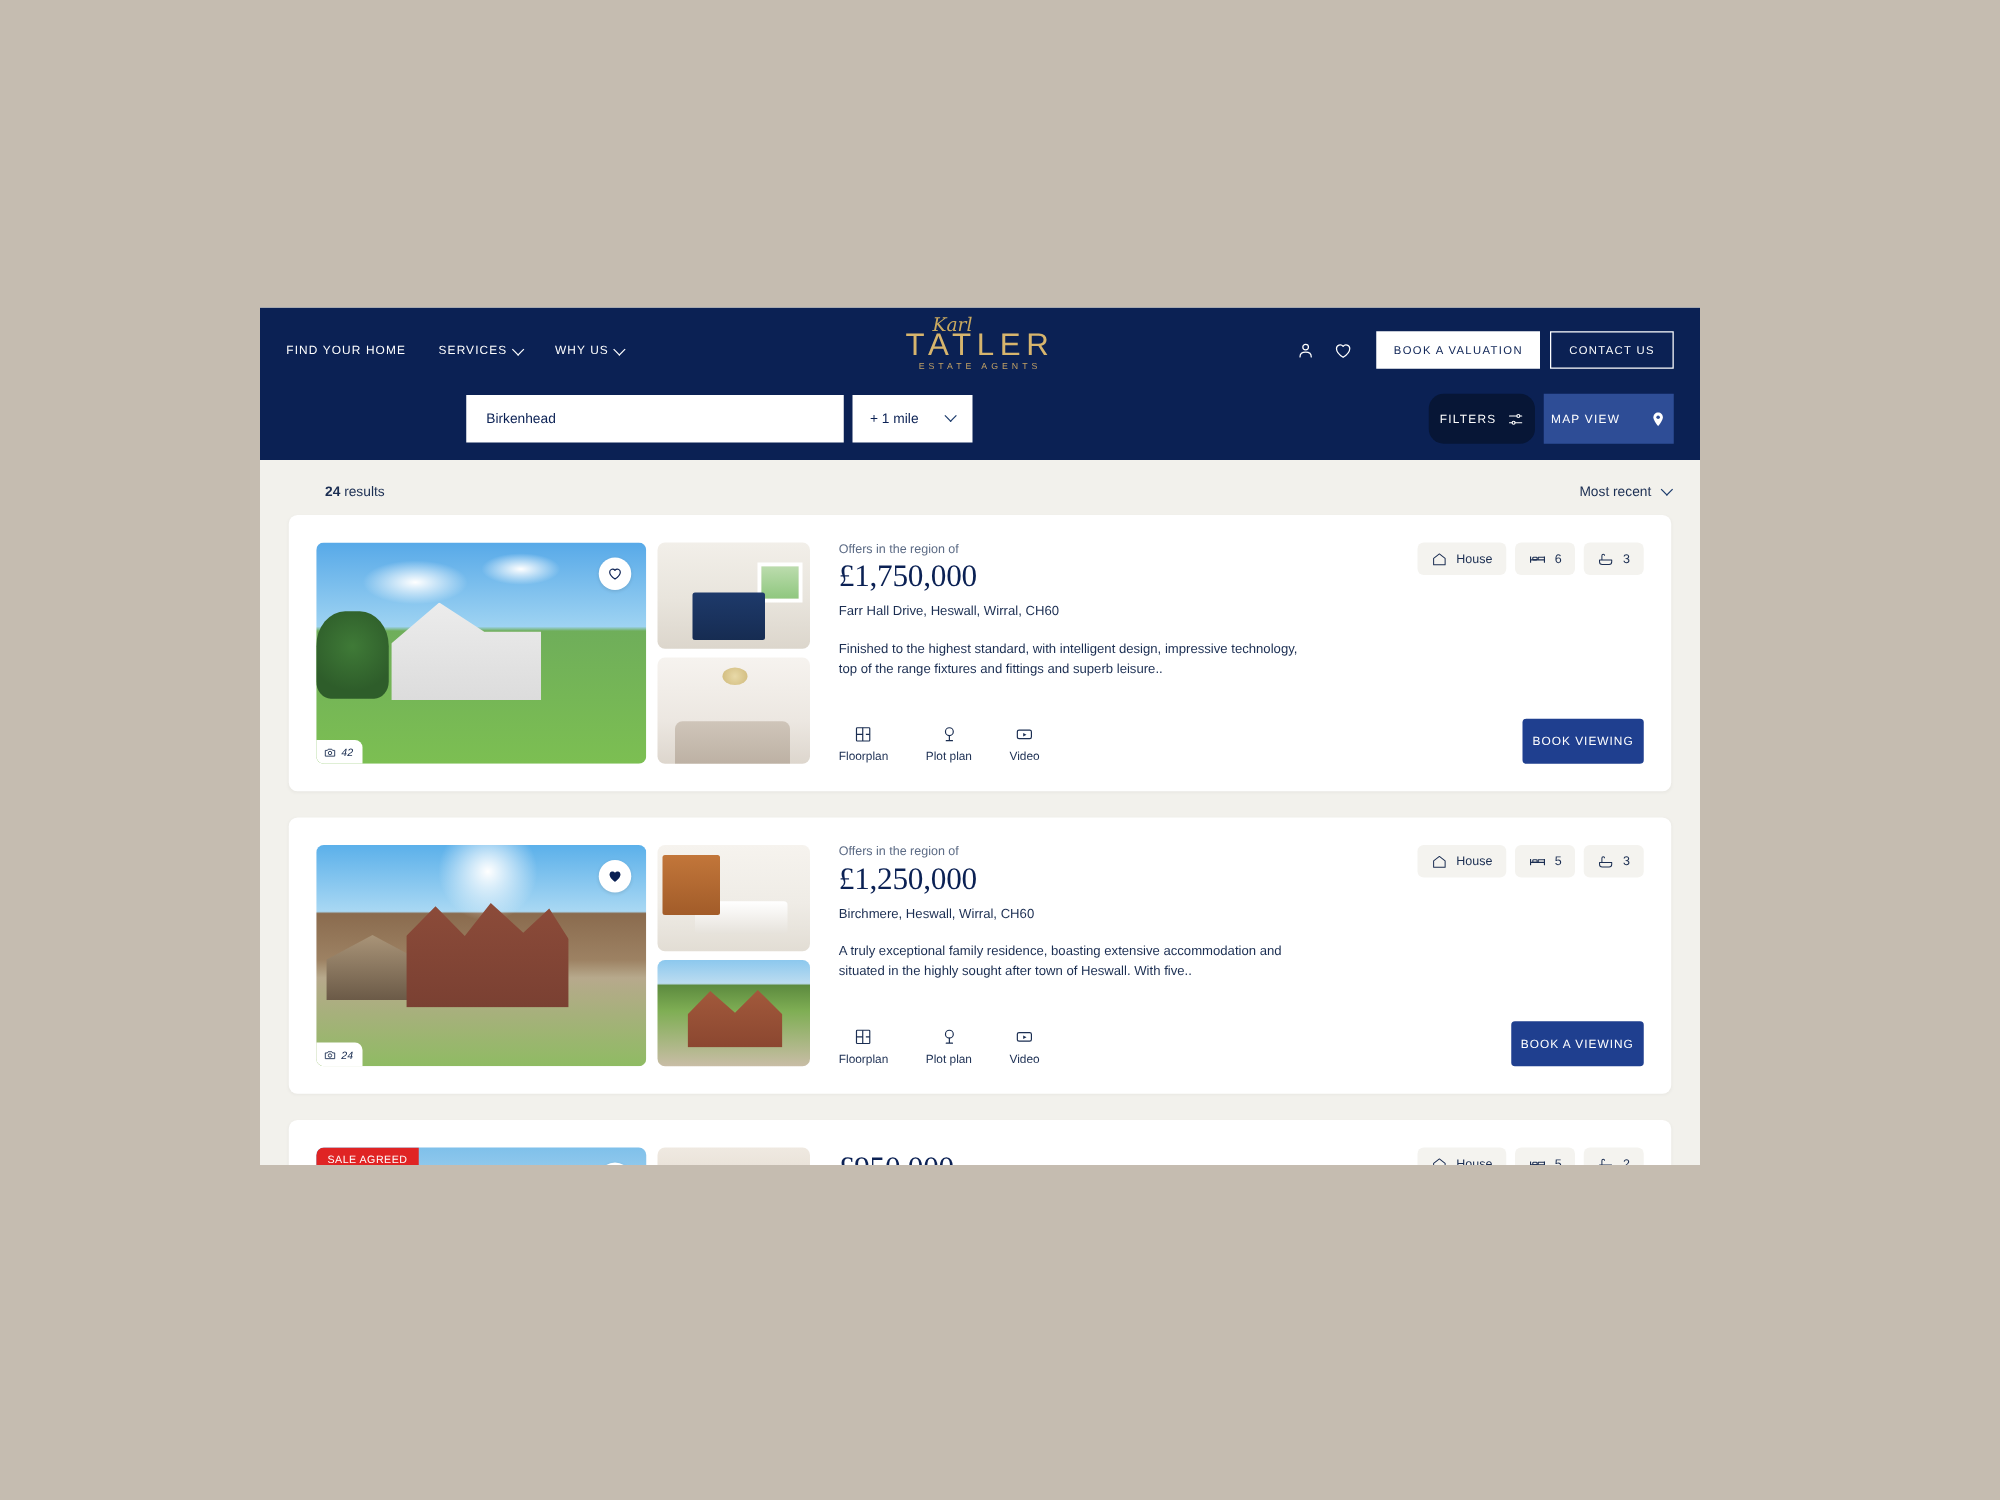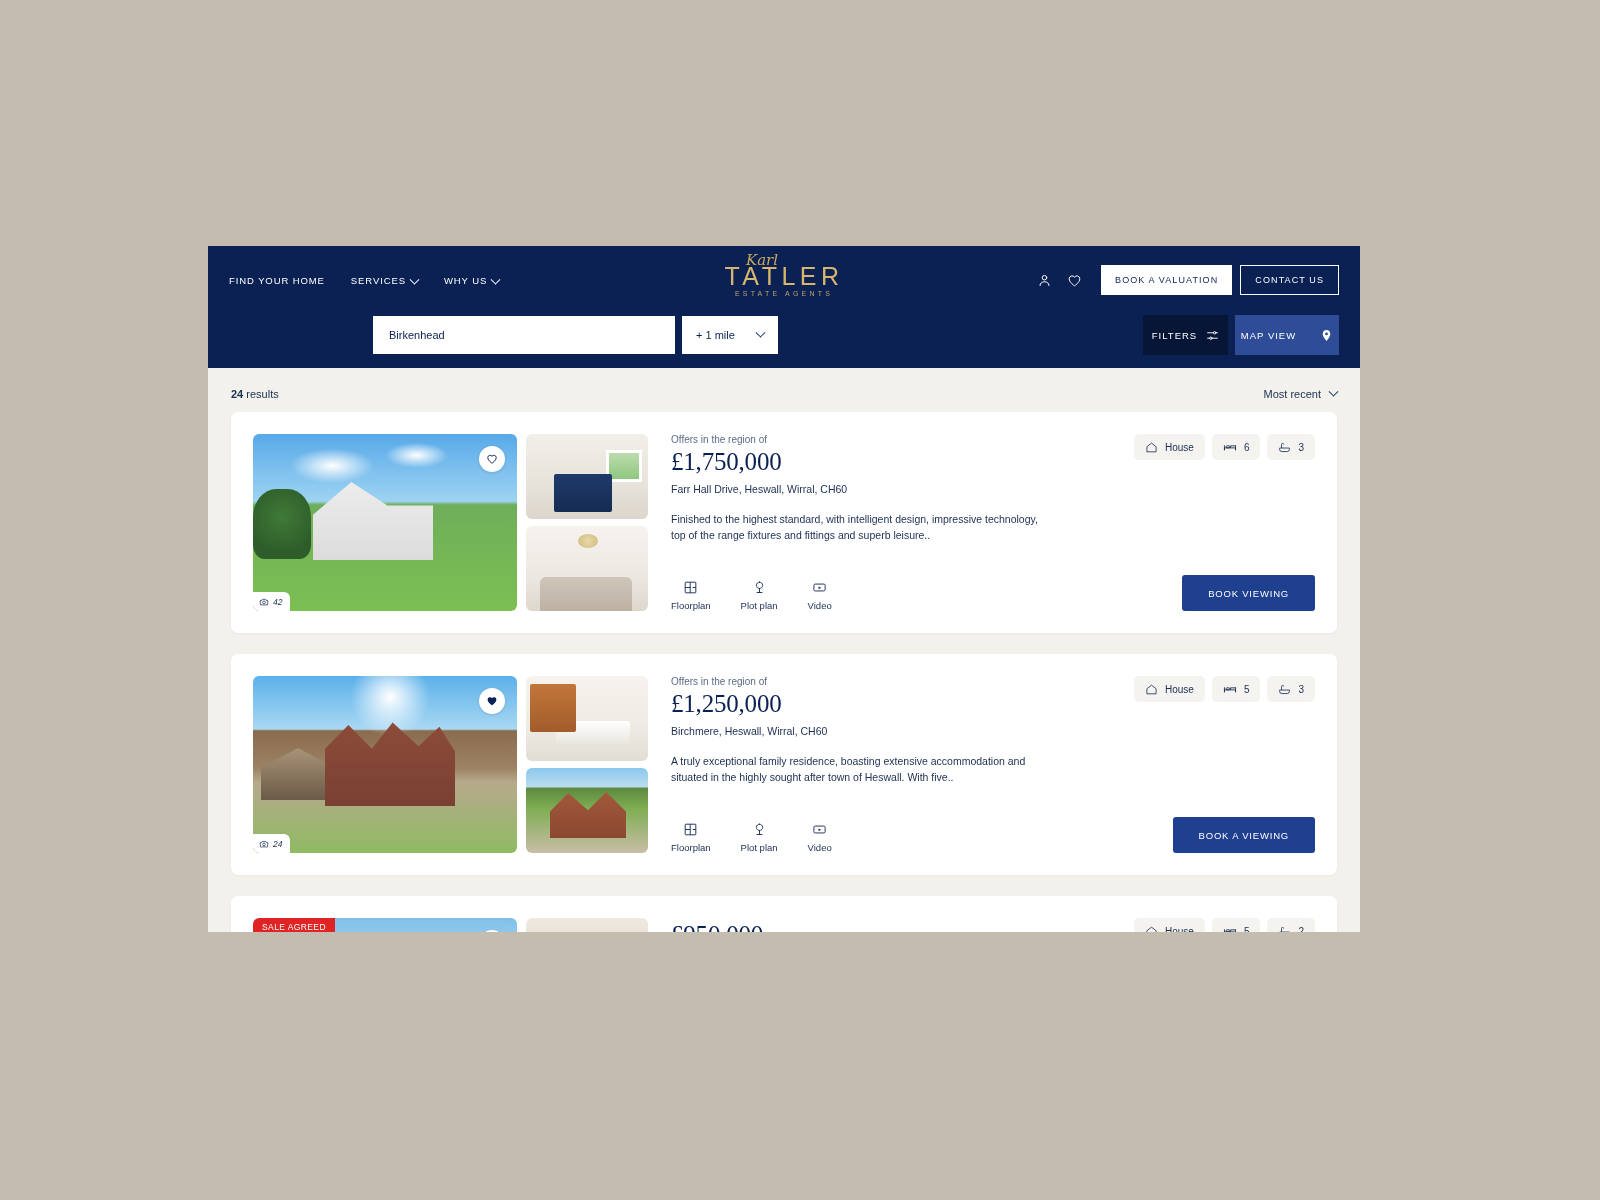--- a/index.html
+++ b/index.html
@@ -151,39 +151,41 @@
     margin-left: auto;
     background: #071636;
     color: #fff;
     height: 40px;
     min-width: 85px;
     display: flex; align-items: center; justify-content: center;
     gap: 9px;
     font-size: 9.5px;
     letter-spacing: 1px;
     cursor: pointer;
+    border-radius: 12px;
   }
   .mapview-btn {
     background: #2e4d96;
     color: #fff;
     height: 40px;
     min-width: 104px;
     margin-left: 7px;
     display: flex; align-items: center; justify-content: center;
     gap: 24px;
     font-size: 9.5px;
     letter-spacing: 1px;
     cursor: pointer;
   }
 
   
   .results-bar {
     display: flex;
     align-items: center;
     padding: 20px 23px 12px 23px;
+    margin-left: 29px;
   }
   .results-count { font-size: 11px; color: #1b2e52; }
   .results-count b { font-weight: 700; }
   .sort-ctl {
     margin-left: auto;
     display: flex; align-items: center; gap: 9px;
     font-size: 11px; color: #1b2e52;
     cursor: pointer;
   }
 
@@ -378,21 +380,21 @@
     margin-left: auto;
     background: #1f3f8f;
     color: #fff;
     height: 36px;
     min-width: 97px;
     display: flex; align-items: center; justify-content: center;
     font-size: 9.5px;
     letter-spacing: 0.8px;
     border-radius: 3px;
     cursor: pointer;
-    padding: 0 26px;
+    padding: 0 8px;
   }
   svg { display: block; }
 </style>
 </head>
 <body>
 
 <div id="viewport">
 
   <header class="site-header">
 

